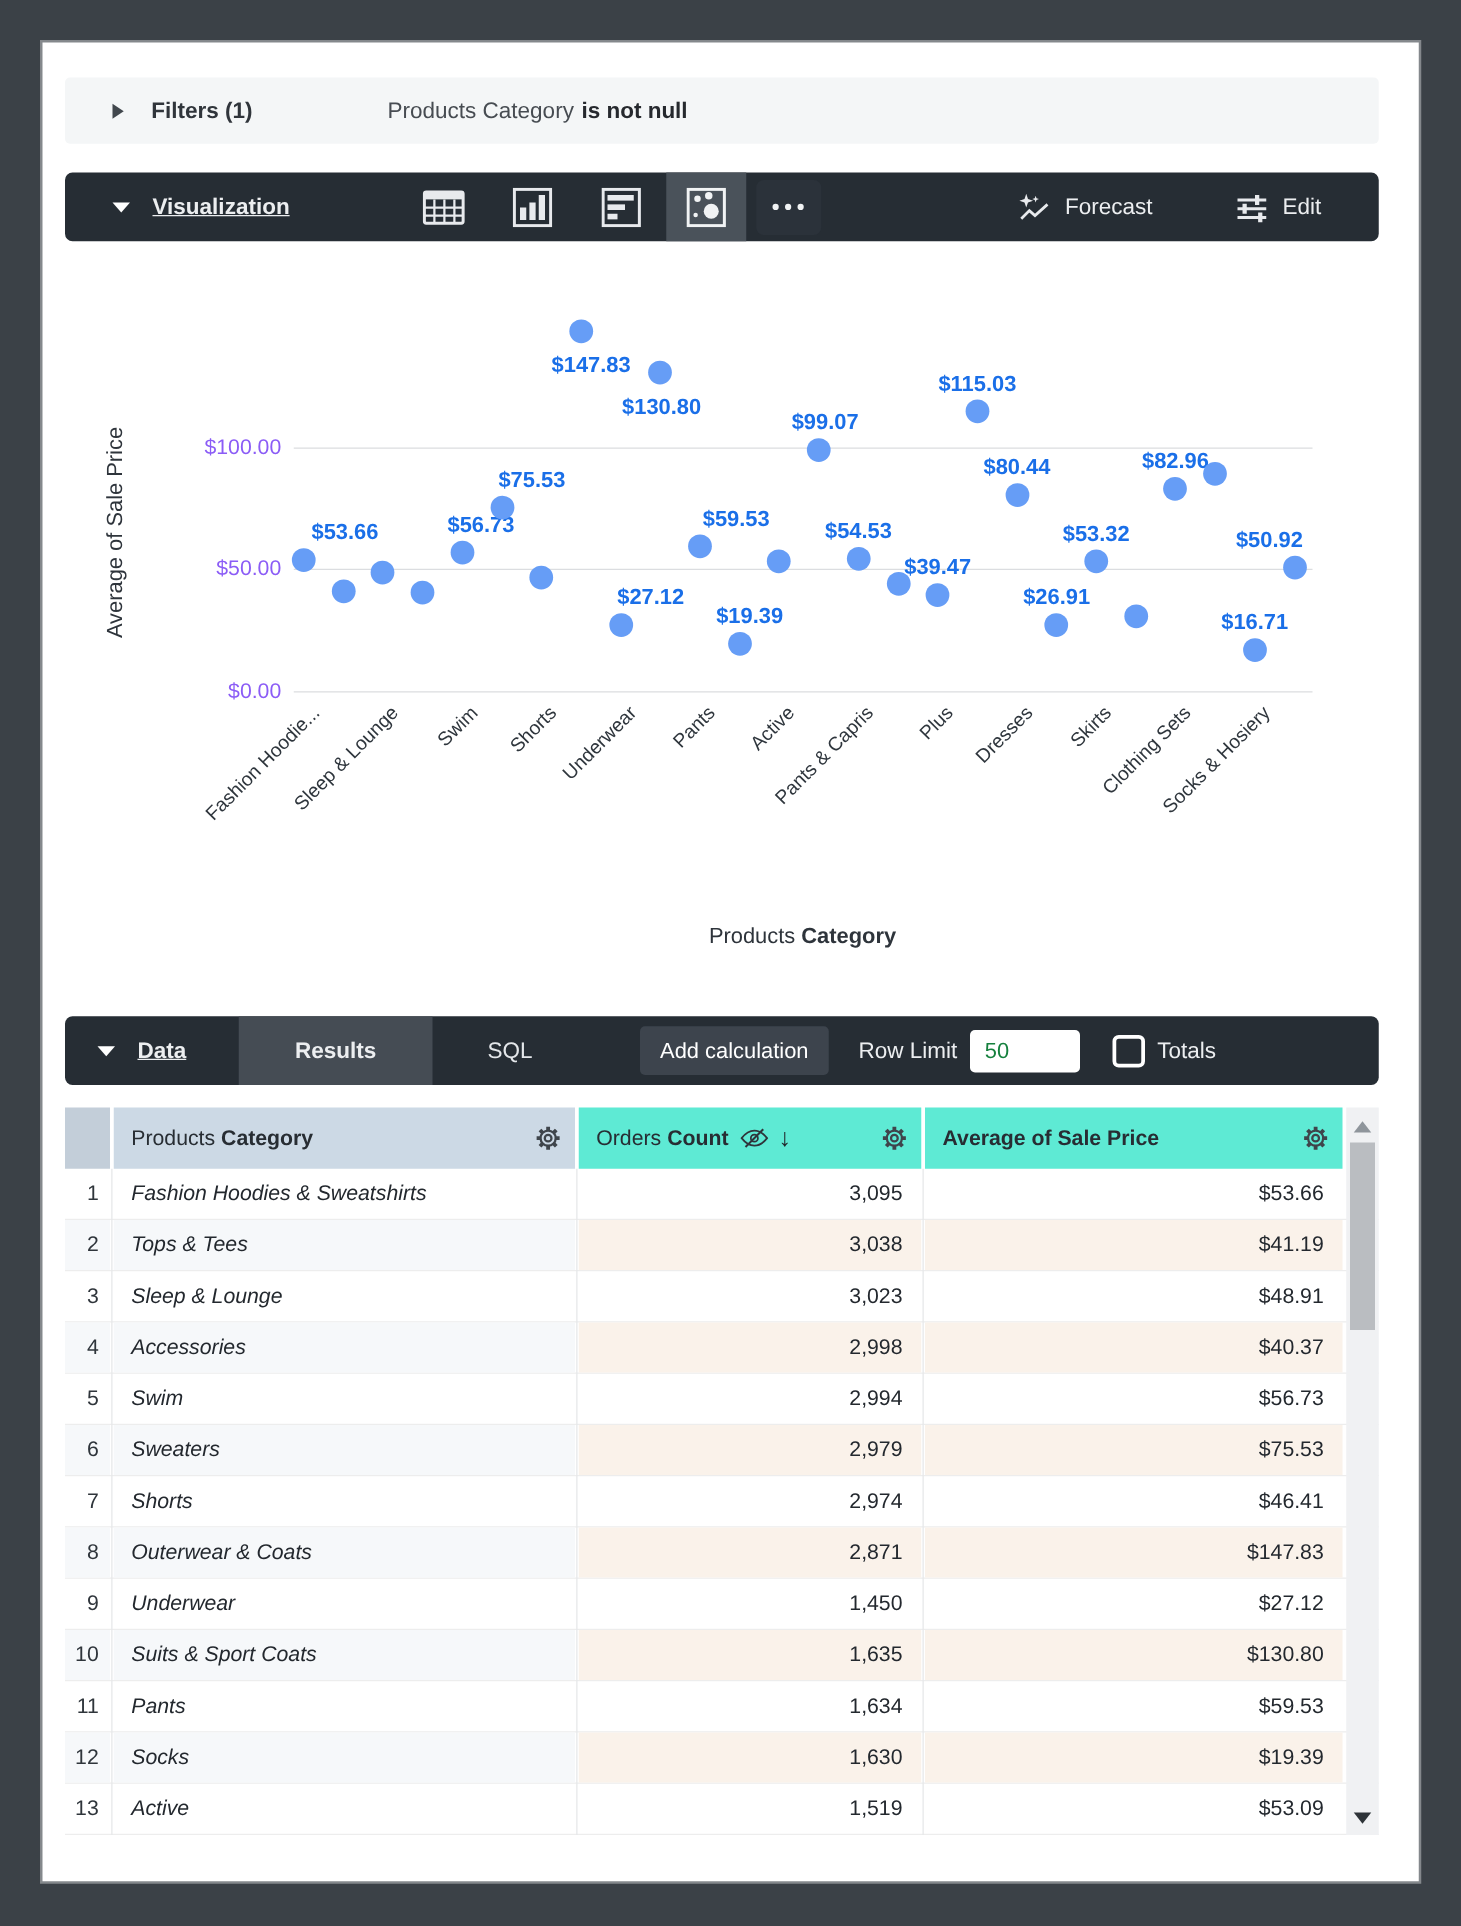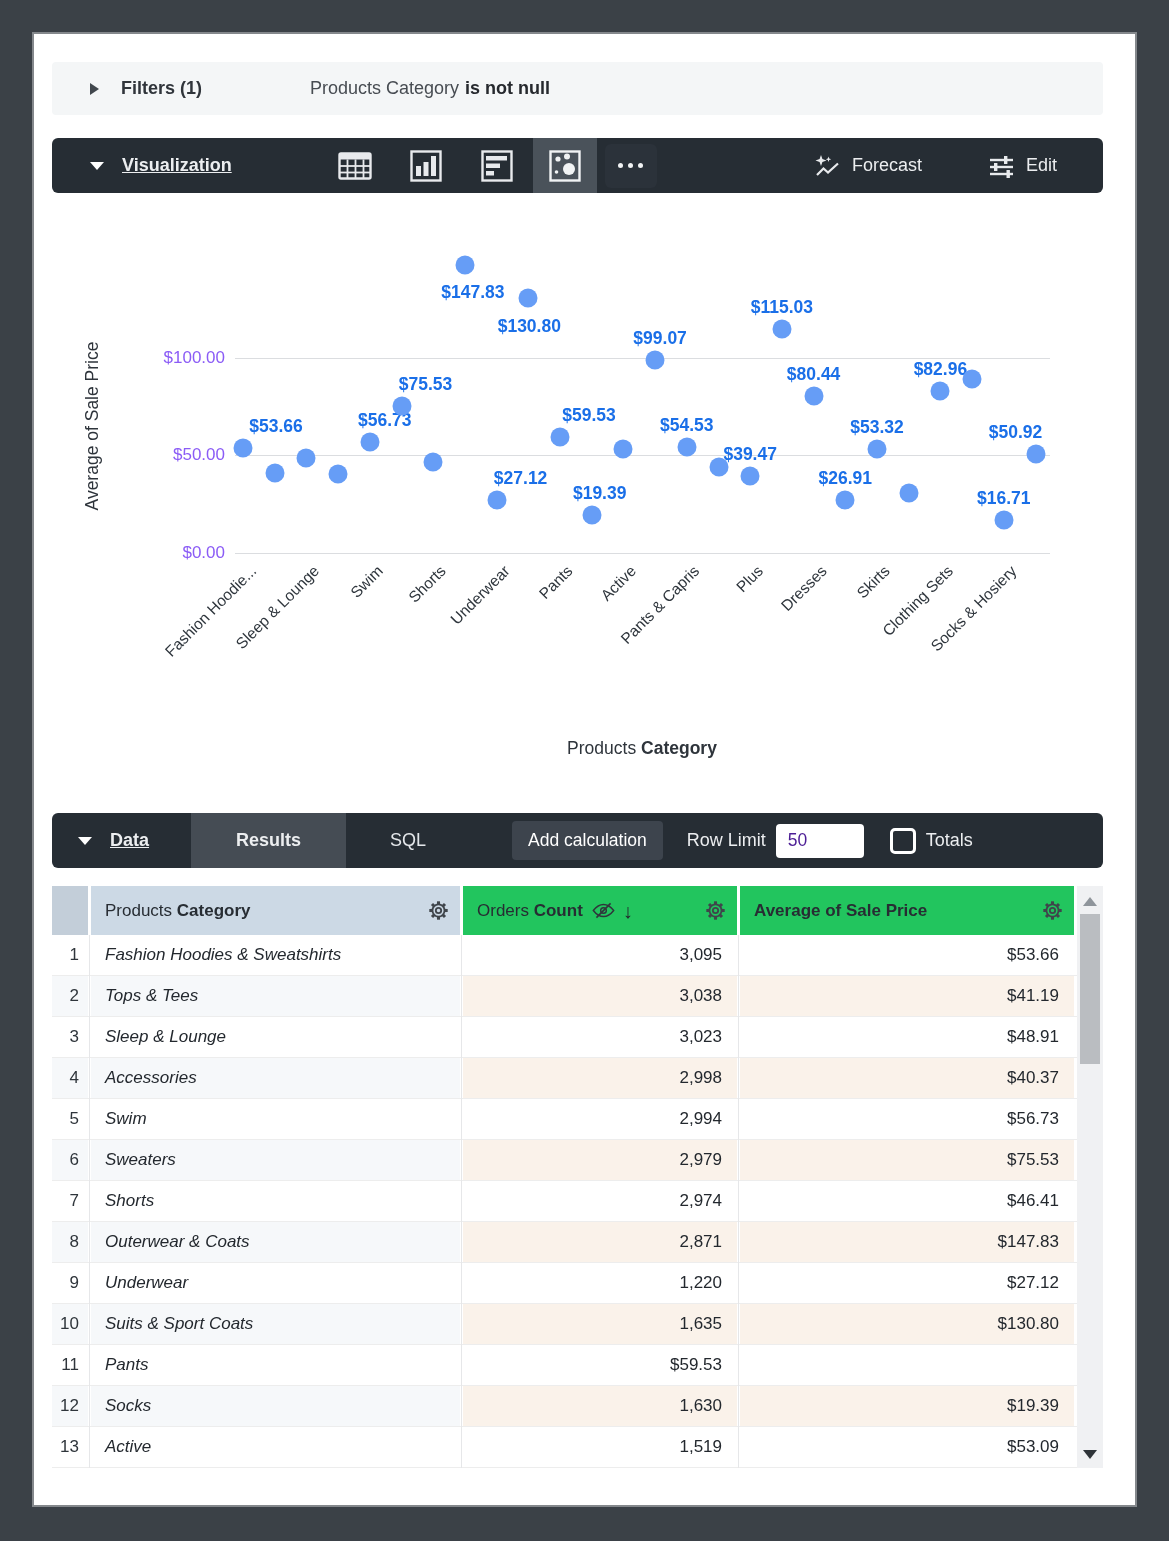--- a/index.html
+++ b/index.html
@@ -54,33 +54,33 @@
   .bold{font-weight:700;}
 
   
   .tab-results{height:100%;display:flex;align-items:center;padding:0 45px;background:#454c54;
     margin-left:42px;font-weight:700;}
   .tab-sql{margin-left:44px;color:#e4e7ea;}
   .add-calc{margin-left:86px;background:#3d444d;border-radius:4px;padding:9px 16px;
     font-size:17.5px;color:#fff;}
   .row-limit-label{margin-left:24px;}
   .row-limit-input{margin-left:10px;width:76px;height:34px;border-radius:4px;border:none;
-    outline:none;font-size:17.5px;padding:0 0 0 12px;color:#4c1d95;background:#fff;
+    outline:none;font-size:17.5px;padding:0 0 0 12px;color:#15803d;background:#fff;
     font-family:inherit;}
   .totals-box{margin-left:26px;width:20px;height:20px;border:3px solid #fff;border-radius:5px;}
   .totals-label{margin-left:10px;}
 
   
   .tbl{position:absolute;left:18px;top:852px;width:1051px;height:582px;font-size:17px;color:#23282e;}
   .t-header,.t-row{display:grid;grid-template-columns:36px 369px 274px 334px;column-gap:3px;}
   .t-header{height:49px;}
   .hcell{display:flex;align-items:center;padding:0 10px 0 14px;color:#272d33;}
   .h-num{background:#c3ced9;padding:0;}
   .h-dim{background:#ccd9e5;}
-  .h-meas{background:#22c55e;}
+  .h-meas{background:#5eead4;}
   .gear{margin-left:auto;flex:none;display:flex;}
   .hicons{display:flex;align-items:center;gap:8px;margin-left:9px;}
   .sort-arrow{font-size:20px;font-weight:700;color:#23282d;line-height:1;}
   .t-row{height:41px;line-height:40px;border-bottom:1px solid #ededed;box-sizing:border-box;}
   .c-num{text-align:right;padding-right:9px;color:#2f353b;}
   .c-dim{padding-left:14px;text-align:left;font-style:italic;}
   .c-meas{text-align:right;padding-right:15px;}
   .t-row.even .c-num,.t-row.even .c-dim{background:#f6f8fa;}
   .t-row.even .c-meas{background:#faf2ea;}
   .vline{position:absolute;top:49px;height:533px;width:1px;background:#e6e7e9;}
@@ -364,32 +364,33 @@
         </div>
         <div class="t-row even">
           <div class="c-num">8</div>
           <div class="c-dim">Outerwear &amp; Coats</div>
           <div class="c-meas">2,871</div>
           <div class="c-meas">$147.83</div>
         </div>
         <div class="t-row">
           <div class="c-num">9</div>
           <div class="c-dim">Underwear</div>
-          <div class="c-meas">1,220</div>
+          <div class="c-meas">1,450</div>
           <div class="c-meas">$27.12</div>
         </div>
         <div class="t-row even">
           <div class="c-num">10</div>
           <div class="c-dim">Suits &amp; Sport Coats</div>
           <div class="c-meas">1,635</div>
           <div class="c-meas">$130.80</div>
         </div>
         <div class="t-row">
           <div class="c-num">11</div>
           <div class="c-dim">Pants</div>
+          <div class="c-meas">1,634</div>
           <div class="c-meas">$59.53</div>
         </div>
         <div class="t-row even">
           <div class="c-num">12</div>
           <div class="c-dim">Socks</div>
           <div class="c-meas">1,630</div>
           <div class="c-meas">$19.39</div>
         </div>
         <div class="t-row">
           <div class="c-num">13</div>

